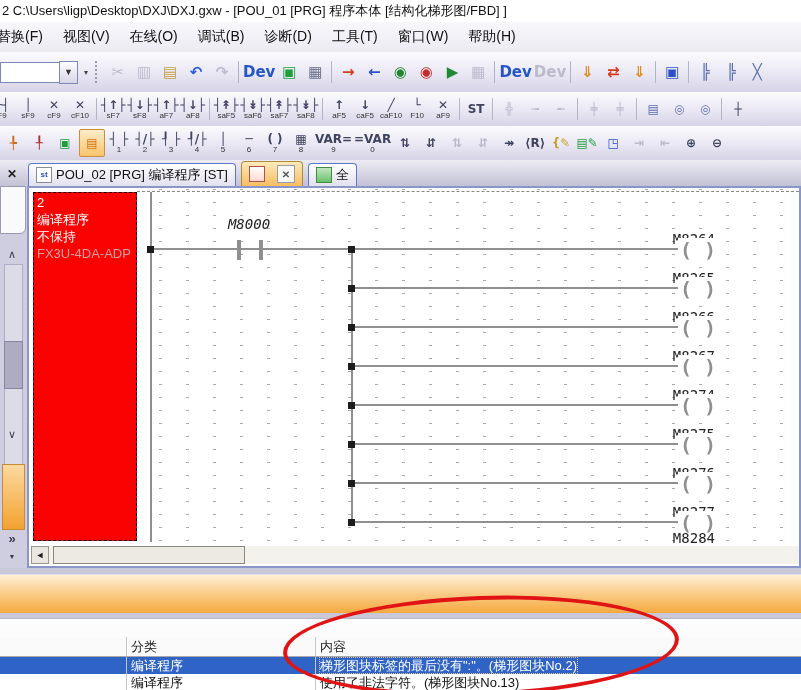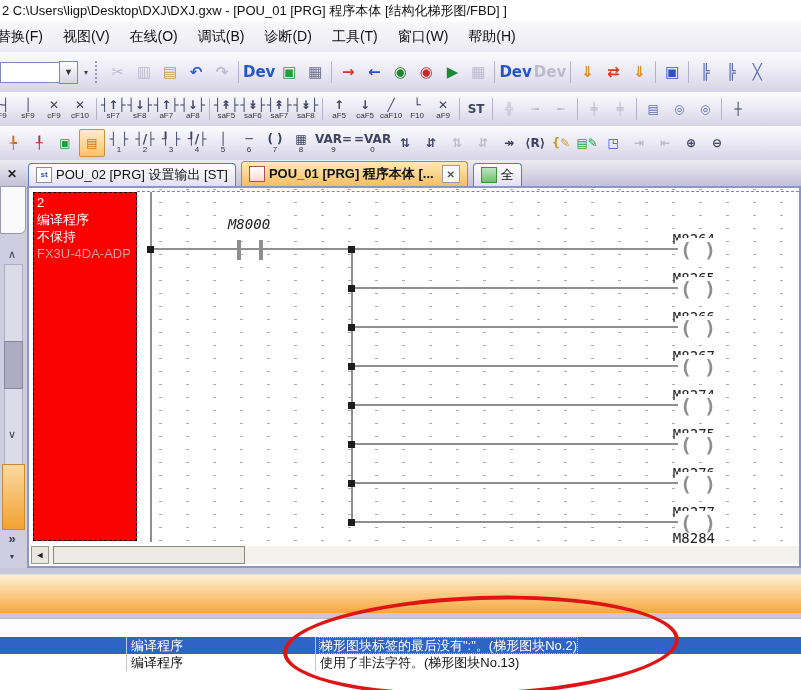--- a/index.html
+++ b/index.html
@@ -494,26 +494,25 @@
           <span class="k"></span>
       </div>
       </div>
   </div>
 
   <div class="tabbar">
     <div class="tabbar-close">✕</div>
     <div style="display:flex;align-items:flex-end;overflow:hidden;flex:1;">
         <div class="tab">
         <span class="tab-icon st-file-icon">st</span>
-        <span>POU_02 [PRG] 设置输出 [ST]</span>
+        <span>POU_02 [PRG] 编译程序 [ST]</span>
 
       </div>
         <div class="tab active">
         <span class="tab-icon program-file-icon"></span>
-        <span>POU_01 [PRG] 程序本体 [...</span>
         <span class="tab-x">✕</span>
       </div>
         <div class="tab">
         <span class="tab-icon global-label-icon"></span>
         <span>全</span>
 
       </div>
       </div>
   </div>
 
@@ -619,20 +618,25 @@
         <div class="hs-thumb"></div>
       </div>
     </div>
   </div>
 
   <div class="orange-band"></div>
 
   <div class="out-toolbar"></div>
 
   <div class="out-table">
+    <div class="out-row hdr">
+      <div class="out-c0"></div>
+      <div class="out-c1">分类</div>
+      <div class="out-c2">内容</div>
+    </div>
     <div>
         <div class="out-row selected">
         <div class="out-c0"></div>
         <div class="out-c1">编译程序</div>
         <div class="out-c2"><span>梯形图块标签的最后没有":"。(梯形图块No.2)</span></div>
       </div>
         <div class="out-row">
         <div class="out-c0"></div>
         <div class="out-c1">编译程序</div>
         <div class="out-c2"><span>使用了非法字符。(梯形图块No.13)</span></div>

